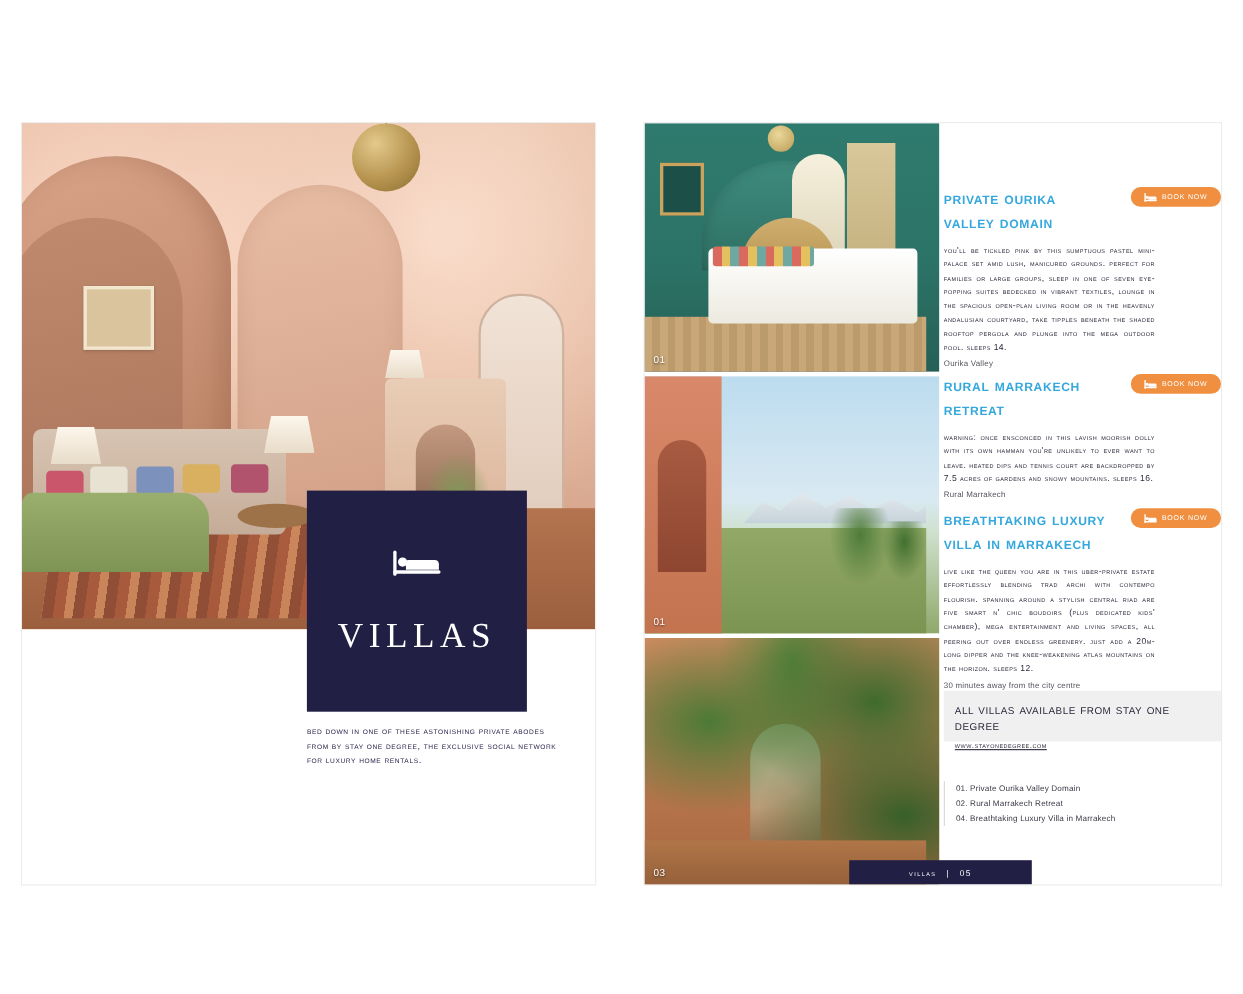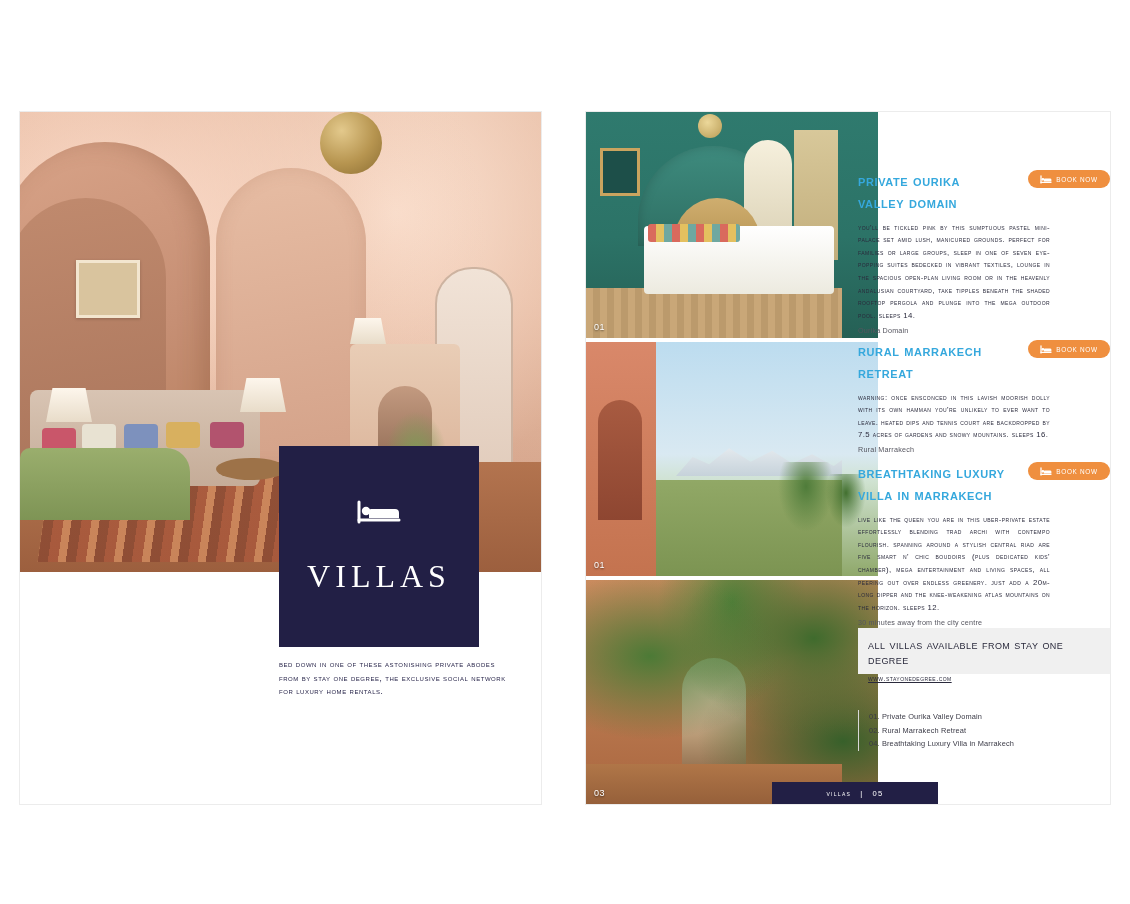--- a/index.html
+++ b/index.html
@@ -204,21 +204,21 @@
     width: 524px;
     height: 692px;
     background: #ffffff;
     box-shadow: 0 0 0 1px #ececec;
     overflow: hidden;
   }
   .photo-col { position: absolute; left: 0; top: 0; width: 256px; height: 692px; }
   .photo {
     position: absolute;
     left: 0;
-    width: 292px;
+    width: 268px;
     overflow: hidden;
   }
   .ph1 { top: 0; height: 226px; }
   .ph2 { top: 230px; height: 234px; }
   .ph3 { top: 468px; height: 224px; }
 
   
   .ph1 .bg {
     position:absolute; inset:0;
     background: linear-gradient(180deg, #2f7a6e 0%, #2c7367 55%, #256055 100%);
@@ -543,21 +543,21 @@
           <svg width="12" height="9" viewBox="0 0 12 9" aria-hidden="true">
             <path d="M1 1 L1 8" stroke="#ffffff" stroke-width="1.3" stroke-linecap="round"></path>
             <path d="M1 7.3 L11 7.3" stroke="#ffffff" stroke-width="1.3" stroke-linecap="round"></path>
             <path d="M4 6.6 L4 4.2 Q4 3.6 4.7 3.6 L10 3.6 Q11.4 3.6 11.4 4.8 L11.4 6.6 Z" fill="#ffffff"></path>
             <circle cx="2.9" cy="4.3" r="1.4" fill="#ffffff"></circle>
           </svg>
         </span>
         <span>BOOK NOW</span>
       </button>
       <p class="body">You'll be tickled pink by this sumptuous pastel mini-palace set amid lush, manicured grounds. Perfect for families or large groups, sleep in one of seven eye-popping suites bedecked in vibrant textiles, lounge in the spacious open-plan living room or in the heavenly Andalusian courtyard, take tipples beneath the shaded rooftop pergola and plunge into the mega outdoor pool. Sleeps 14.</p>
-      <p class="loc">Ourika Domain</p>
+      <p class="loc">Ourika Valley</p>
     </div>
 
     <div class="entry e2">
       <h3>Rural Marrakech Retreat</h3>
       <button class="book-btn">
         <span class="bicon">
           <svg width="12" height="9" viewBox="0 0 12 9" aria-hidden="true">
             <path d="M1 1 L1 8" stroke="#ffffff" stroke-width="1.3" stroke-linecap="round"></path>
             <path d="M1 7.3 L11 7.3" stroke="#ffffff" stroke-width="1.3" stroke-linecap="round"></path>
             <path d="M4 6.6 L4 4.2 Q4 3.6 4.7 3.6 L10 3.6 Q11.4 3.6 11.4 4.8 L11.4 6.6 Z" fill="#ffffff"></path>

